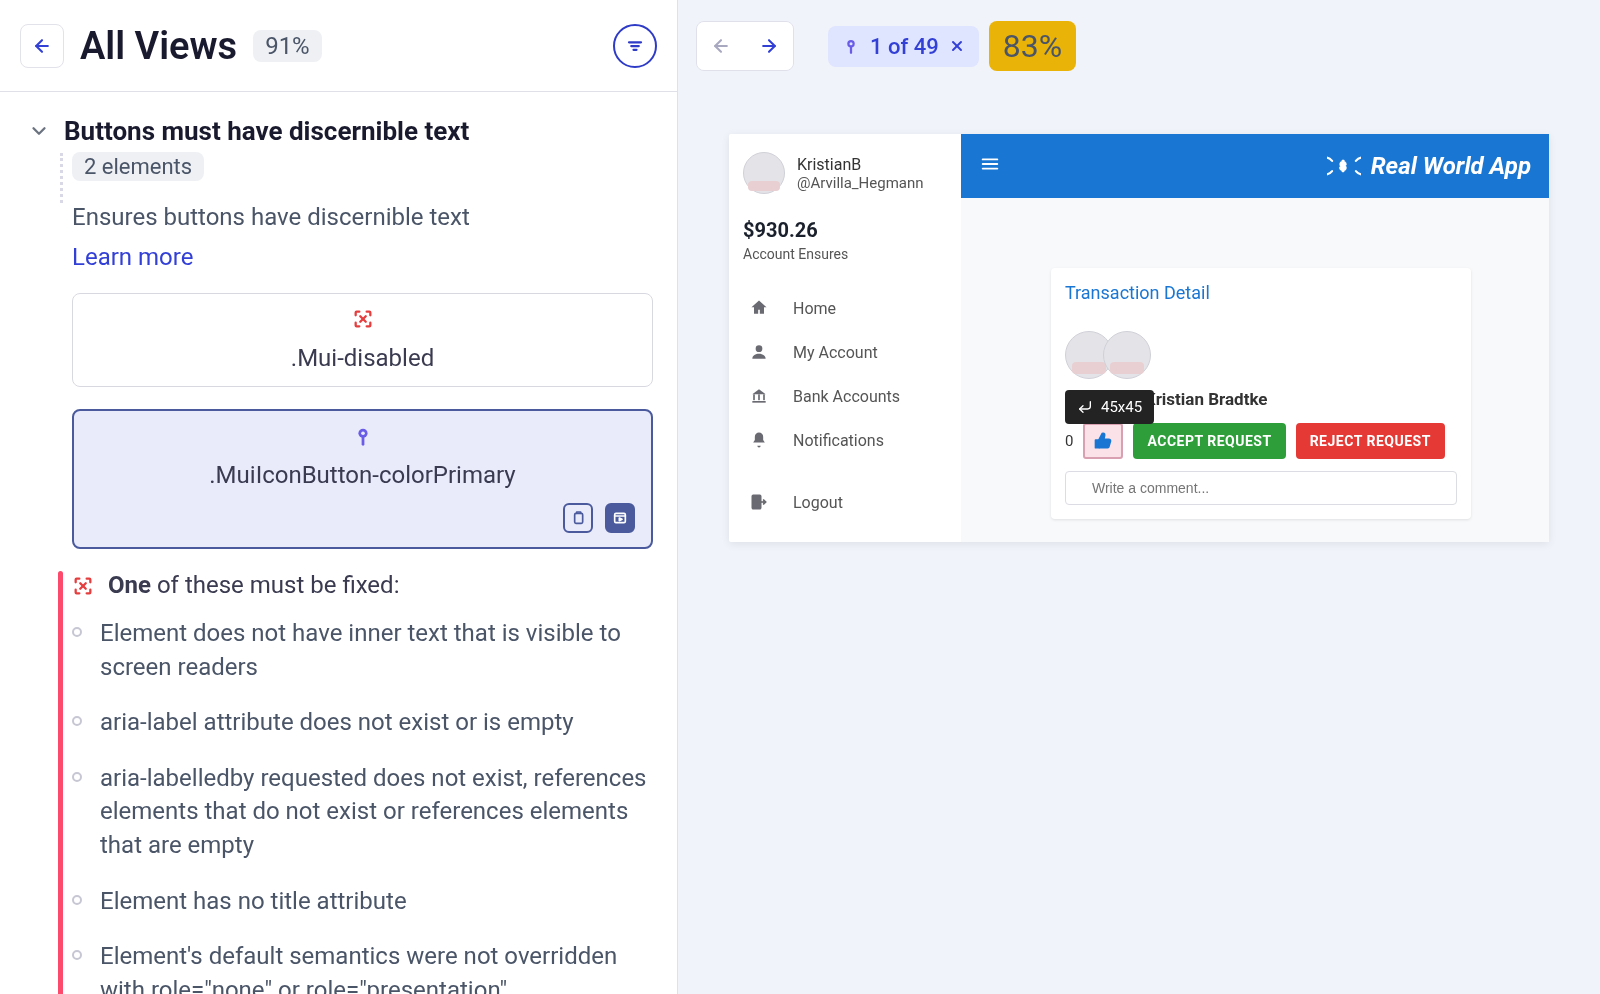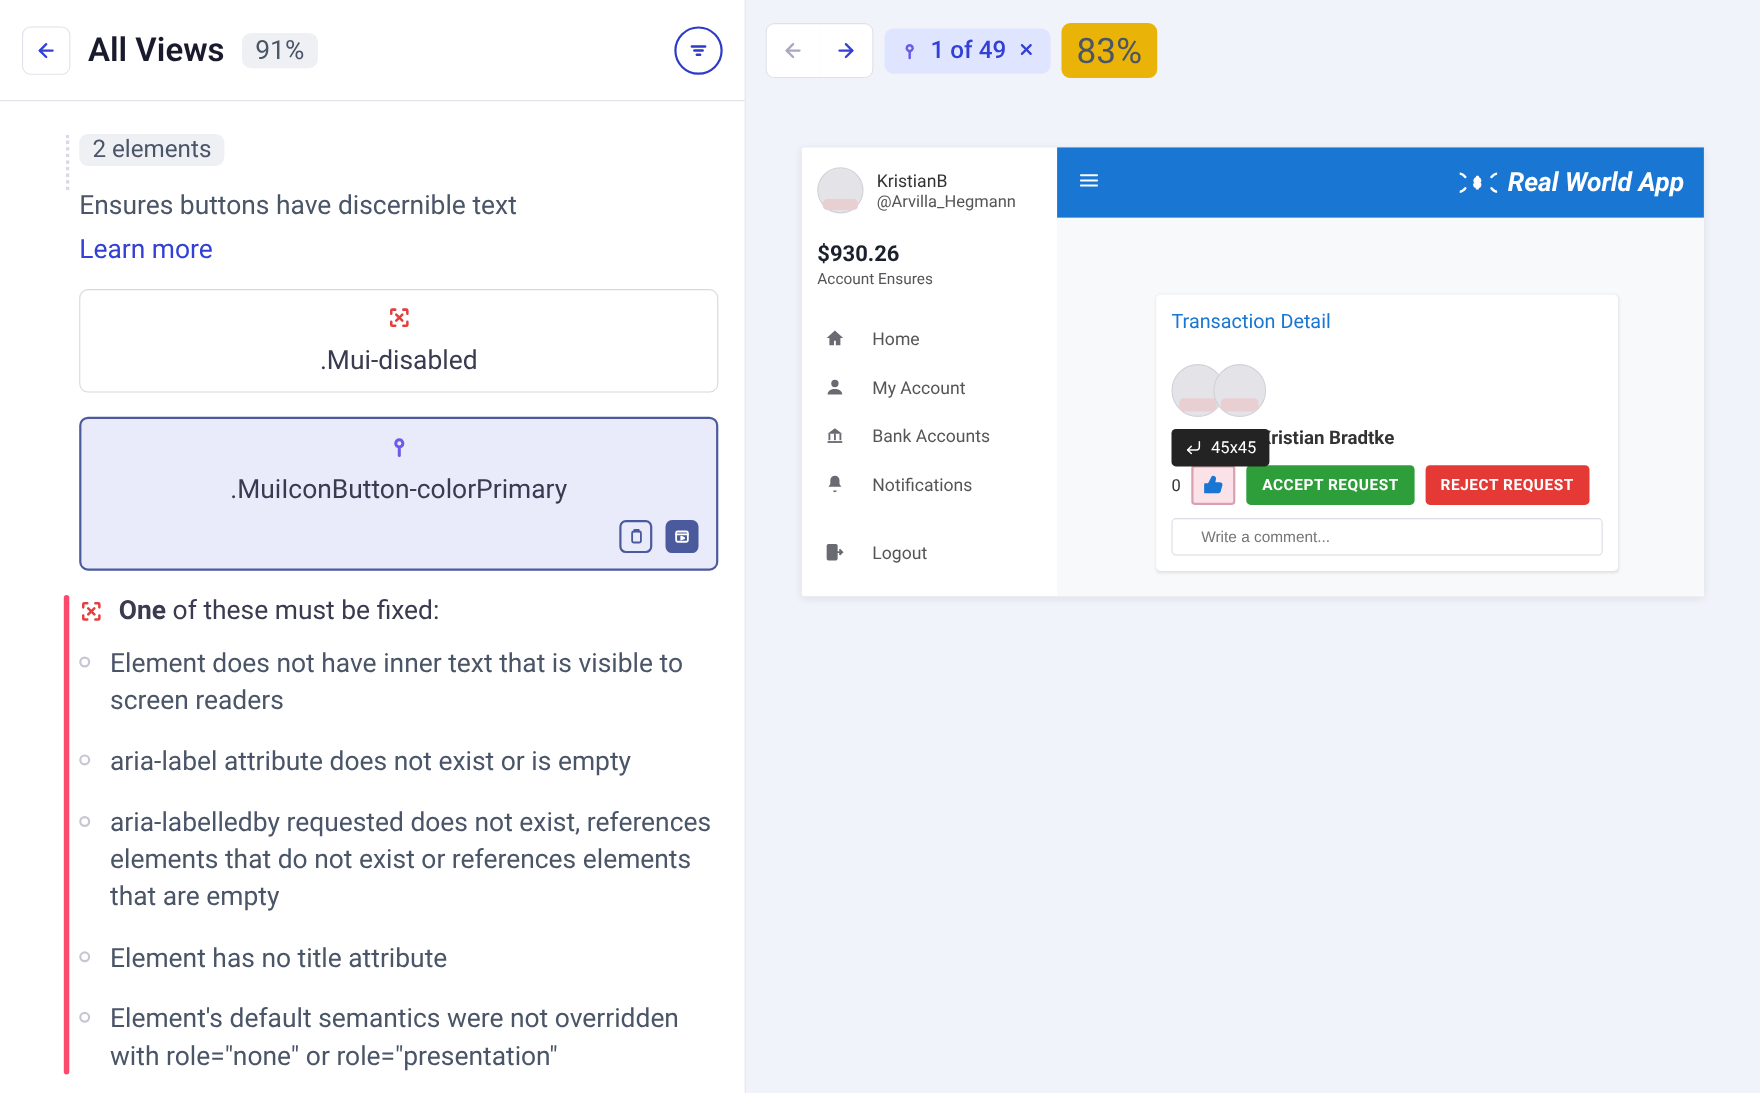--- a/index.html
+++ b/index.html
@@ -2,21 +2,21 @@
 <html><head>
 <meta charset="utf-8">
 <style>
   * { box-sizing: border-box; margin: 0; padding: 0; }
   body { font-family: -apple-system, BlinkMacSystemFont, "Segoe UI", Roboto, Helvetica, Arial, sans-serif; color: #1a202c; background: #fff; }
   .root { display: flex; width: 1600px; height: 994px; }
   .left-panel { width: 678px; border-right: 1px solid #e0e0e8; display: flex; flex-direction: column; }
   .left-header { height: 92px; display: flex; align-items: center; padding: 0 20px; border-bottom: 1px solid #e0e0e8; gap: 16px; }
   .round-btn { width: 44px; height: 44px; border-radius: 8px; border: 1px solid #e2e2ea; display: flex; align-items: center; justify-content: center; background: #fff; cursor: pointer; }
   .round-btn svg { stroke: #3340d6; }
-  .title-text { font-size: 30px; font-weight: 600; color: #1a1a2e; text-align: center; }
+  .title-text { font-size: 38px; font-weight: 600; color: #1a1a2e; text-align: center; }
   .pct-badge { background: #eef0f4; color: #4a5568; font-size: 24px; padding: 2px 12px; border-radius: 8px; }
   .filter-circle { width: 44px; height: 44px; border-radius: 50%; border: 2px solid #2e3bc7; display: flex; align-items: center; justify-content: center; margin-left: auto; cursor: pointer; }
   .filter-circle svg { stroke: #2e3bc7; }
   .left-body { flex: 1; overflow: auto; padding: 24px 24px 24px 28px; }
   .rule-row { display: flex; align-items: center; gap: 14px; }
   .chev { color: #6b7280; }
   .rule-title { font-size: 26px; font-weight: 700; color: #1a1a2e; }
   .badge-count { background: #eef0f4; color: #4a5568; font-size: 22px; padding: 2px 12px; border-radius: 8px; margin-top: 6px; display: inline-block; }
   .indent { margin-left: 44px; }
   .desc { font-size: 24px; color: #4a5568; margin-top: 22px; }
@@ -39,21 +39,21 @@
   .timeline::before { content: ""; position: absolute; left: -14px; top: 0; bottom: 0; width: 5px; background: #fb4a6b; border-radius: 3px; }
   .dots-line { position: absolute; left: -12px; top: -150px; height: 150px; border-left: 3px dotted #d8d8e6; }
 
   
   .right-panel { flex: 1; background: #f1f3fb; display: flex; flex-direction: column; }
   .right-header { height: 92px; display: flex; align-items: center; padding: 0 18px; gap: 10px; }
   .nav-btn-group { display: flex; border: 1px solid #e0e0ea; border-radius: 8px; overflow: hidden; }
   .nav-btn { width: 48px; height: 48px; display: flex; align-items: center; justify-content: center; background: #fff; cursor: pointer; }
   .nav-btn.disabled svg { stroke: #a8a8c0; }
   .nav-btn svg { stroke: #3340d6; }
-  .nof-chip { background: #dfe4ff; border-radius: 8px; padding: 8px 14px; display: flex; align-items: center; gap: 10px; color: #3340d6; font-size: 22px; font-weight: 500; }
+  .nof-chip { background: #dfe4ff; border-radius: 8px; padding: 8px 14px; display: flex; align-items: center; gap: 10px; color: #3340d6; font-size: 22px; font-weight: 500; margin-left: 24px; }
   .nof-chip .close { color: #3340d6; cursor: pointer; }
   .zoom-badge { background: #eab308; color: #4a5568; font-size: 32px; padding: 6px 14px; border-radius: 8px; }
 
   .preview-stage { flex: 1; padding: 42px; display: flex; justify-content: center; align-items: flex-start; }
   .preview-window { width: 820px; background: #fff; display: flex; box-shadow: 0 2px 8px rgba(0,0,0,0.08); border-radius: 2px; overflow: visible; }
   .pw-sidebar { width: 232px; padding: 18px 14px; }
   .user-row { display: flex; gap: 12px; align-items: center; }
   .avatar-sm { width: 42px; height: 42px; border-radius: 50%; background: #e4e4e8; border: 1px solid #d0d0d8; position: relative; }
   .avatar-sm::after { content: ""; position: absolute; left: 4px; right: 4px; bottom: 2px; height: 10px; background: #e8cfd2; border-radius: 4px; }
   .user-name { font-size: 16px; color: #333; }
@@ -106,20 +106,26 @@
       <div class="filter-circle">
         <svg width="18" height="18" viewBox="0 0 24 24" fill="none" stroke-width="3" stroke-linecap="round">
             <line x1="4" y1="7" x2="20" y2="7"></line>
             <line x1="7" y1="12" x2="17" y2="12"></line>
             <line x1="10" y1="17" x2="14" y2="17"></line>
           </svg>
       </div>
     </div>
 
     <div class="left-body">
+      <div class="rule-row">
+        <svg class="chev" width="22" height="22" viewBox="0 0 24 24" fill="none" stroke="#6b7280" stroke-width="2.5" stroke-linecap="round" stroke-linejoin="round">
+            <polyline points="6 9 12 15 18 9"></polyline>
+          </svg>
+        <div class="rule-title">Buttons must have discernible text</div>
+      </div>
       <div class="indent">
         <span class="badge-count">2 elements</span>
         <div style="position:relative;">
           <div class="dots-line" style="top:-50px;height:50px;"></div>
           <div class="desc">Ensures buttons have discernible text</div>
           <div class="learn">Learn more</div>
 
           <div class="selector-list">
             <div class="selector-item">
               <svg class="scan-icon" width="22" height="22" viewBox="0 0 24 24" fill="none" stroke="#e53e3e" stroke-width="2.5" stroke-linecap="round">

